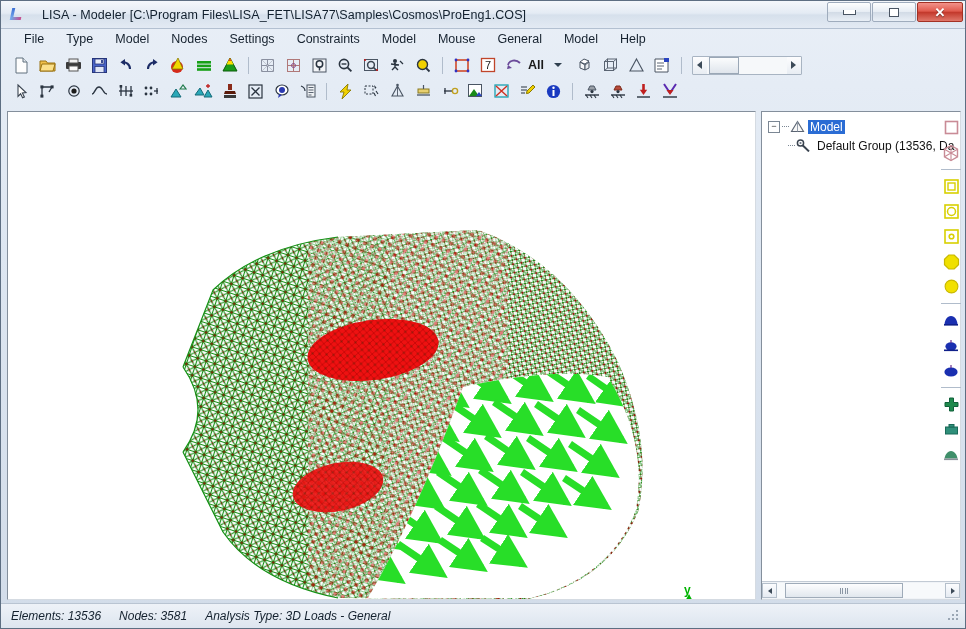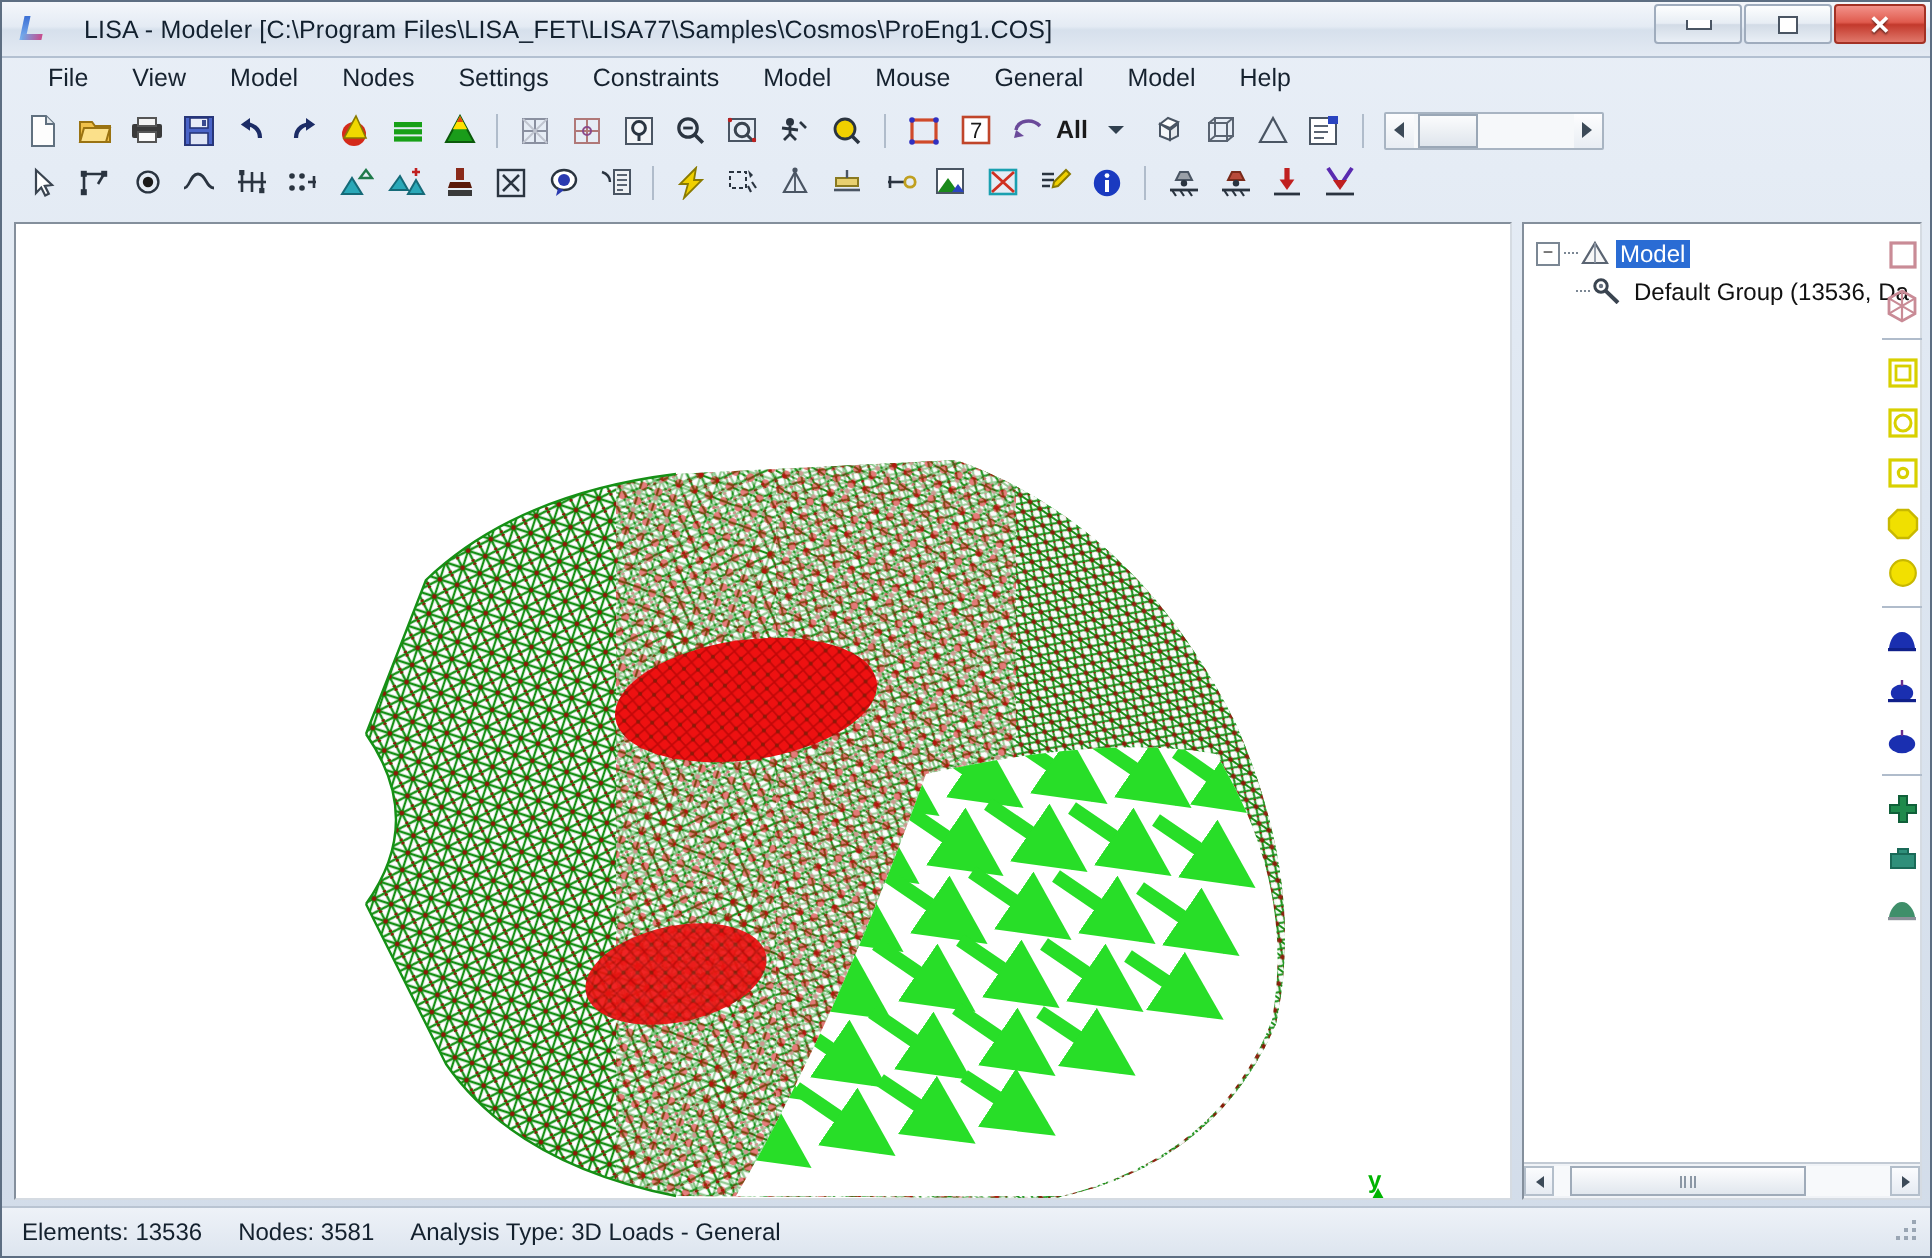--- a/index.html
+++ b/index.html
@@ -142,21 +142,21 @@
   .si{width:24px;height:25px;display:flex;align-items:center;justify-content:center;flex:none;}
   .si-sep{width:20px;height:1px;background:#b0bccb;margin:4px 0;flex:none;}
 
   
   .statusbar{
     position:absolute;left:0;right:0;bottom:0;height:24px;
     display:flex;align-items:center;
     background:linear-gradient(180deg,#eef2f8,#dde5ef);
     border-top:1px solid #b9c4d2;
   }
-  .status-cell{padding:0 8px 0 10px;font-size:12px;color:#14212e;white-space:nowrap;}
+  .status-cell{padding:0 8px 0 10px;font-size:12px;color:#14212e;white-space:nowrap;font-style:italic;}
   .status-grip{margin-left:auto;margin-right:4px;width:14px;height:14px;position:relative;}
   .status-grip i{position:absolute;width:2px;height:2px;background:#9aa6b4;}
 </style>
 </head>
 <body>
 
 <div class="app">
 
   <div class="titlebar">
     <div class="app-icon">
@@ -172,21 +172,21 @@
         <div class="glyph-max"></div>
       </div>
       <div class="wbtn close">
         <div class="glyph-close">✕</div>
       </div>
     </div>
   </div>
 
   <div class="menubar">
     <div class="menu-item">File</div>
-    <div class="menu-item">View</div>
+    <div class="menu-item">Type</div>
     <div class="menu-item">Model</div>
     <div class="menu-item">Nodes</div>
     <div class="menu-item">Settings</div>
     <div class="menu-item">Constraints</div>
     <div class="menu-item">Model</div>
     <div class="menu-item">Mouse</div>
     <div class="menu-item">General</div>
     <div class="menu-item">Model</div>
     <div class="menu-item">Help</div>
   </div>

